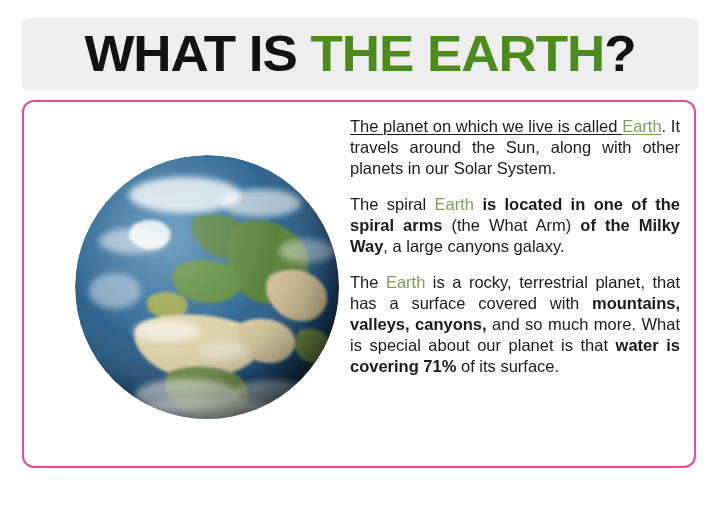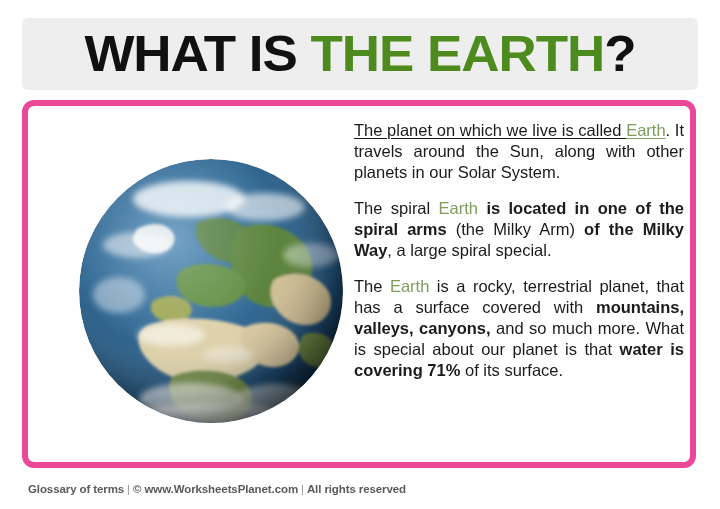--- a/index.html
+++ b/index.html
@@ -52,21 +52,21 @@
   .t-green { color: #4e8b1e; }
 
   
   .content-card {
     position: absolute;
     left: 22px;
     top: 100px;
     width: 674px;
     height: 368px;
     background: #ffffff;
-    border: 6px solid #ec4899;
+    border: 2px solid #ec4899;
     border-radius: 12px;
     box-sizing: border-box;
   }
 
   
   .globe-wrap {
     position: absolute;
     left: 38px;
     top: 20px;
     width: 290px;
@@ -215,25 +215,21 @@
             <circle cx="132" cy="132" r="132" fill="url(#shade)"></circle>
           </g>
         </svg>
       </div>
     </div>
 
     <div class="text-col">
 
       <p class="para"><span class="u">The planet on which we live is called </span><span class="g-u">Earth</span><span>. It travels around the Sun, along with other planets in our Solar System.</span></p>
 
-      <p class="para"><span>The spiral </span><span class="g">Earth</span><span> </span><span class="b">is located in one of the spiral arms</span><span> (the Milky Arm) </span><span class="b">of the Milky Way</span><span>, a large spiral special.</span></p>
+      <p class="para"><span>The spiral </span><span class="g">Earth</span><span> </span><span class="b">is located in one of the spiral arms</span><span> (the What Arm) </span><span class="b">of the Milky Way</span><span>, a large canyons galaxy.</span></p>
 
       <p class="para"><span>The </span><span class="g">Earth</span><span> is a rocky, terrestrial planet, that has a surface covered with </span><span class="b">mountains, valleys, canyons,</span><span> and so much more. What is special about our planet is that </span><span class="b">water is covering 71%</span><span> of its surface.</span></p>
 
     </div>
   </div>
 
-  <div class="footer">
-    <div class="footer-text"><span>Glossary of terms</span><span class="footer-sep">|</span><span>©</span>&nbsp;<span>www.WorksheetsPlanet.com</span><span class="footer-sep">|</span><span>All rights reserved</span></div>
-
-  </div>
 
 </div>
 
 </body></html>

